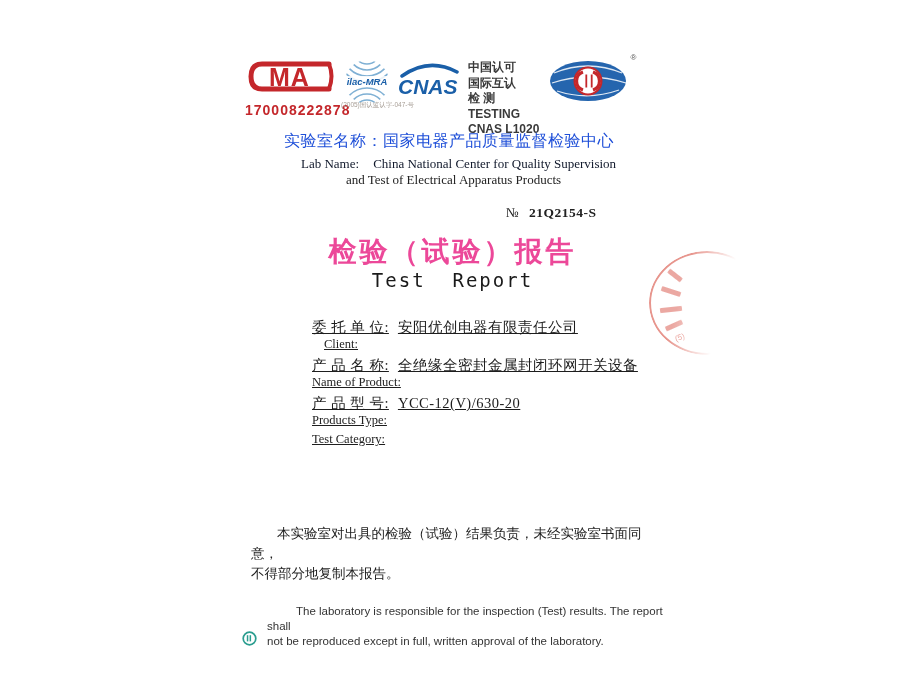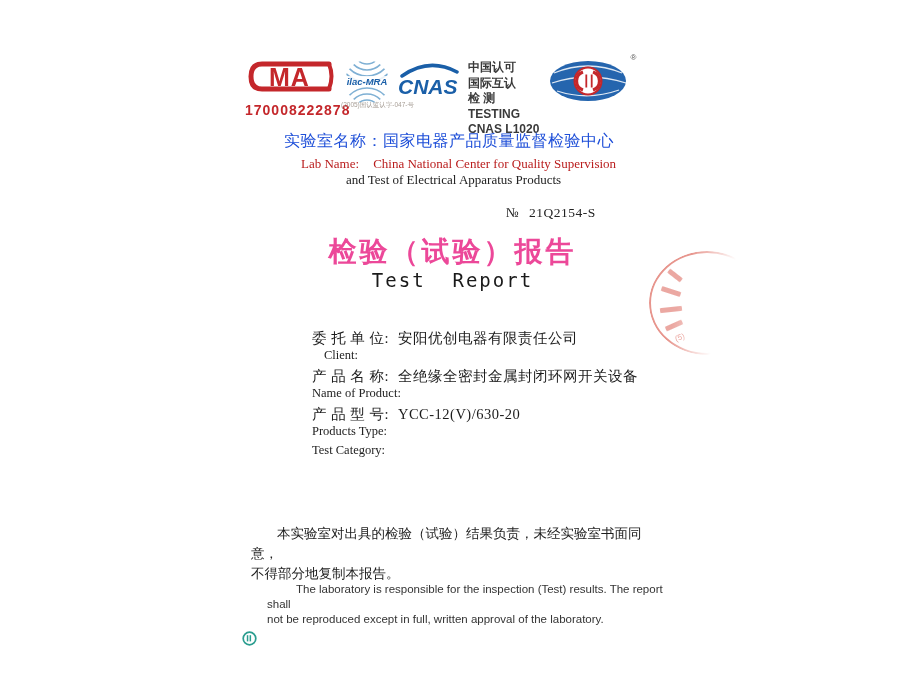--- a/index.html
+++ b/index.html
@@ -14,59 +14,59 @@
   .logo-al{margin-top:0px;}
   .logo-ilac{margin-top:2px;}
   .logo-cnas{margin-top:4px;}
   .cnas-info{margin-top:3px;font-family:"Liberation Sans",sans-serif;font-weight:bold;color:#3a3a3a;font-size:12px;line-height:1.3;white-space:nowrap;}
   .logo-globe{position:relative;margin-left:2px;}
   .globe-reg{position:absolute;right:-6px;top:-4px;font-size:8px;color:#555;font-family:"Liberation Sans",sans-serif;}
 
   
   .labcn{position:absolute;left:284px;top:131px;font-size:16px;font-weight:normal;letter-spacing:0.5px;
          font-family:"Liberation Sans","DejaVu Sans",sans-serif;color:#1d4ed8;}
-  .laben1{position:absolute;left:301px;top:156px;font-size:13px;color:#b91c1c;}
+  .laben1{position:absolute;left:301px;top:156px;font-size:13px;color:#0f172a;}
   .laben1 .gap{display:inline-block;width:14px;}
   .laben2{position:absolute;left:346px;top:172px;font-size:13px;color:#222;}
 
   
   .repno{position:absolute;left:506px;top:205px;font-size:13.5px;color:#222;}
-  .repno .no-val{margin-left:10px;letter-spacing:0.5px;}
+  .repno .no-val{margin-left:10px;letter-spacing:0.5px;font-weight:bold;}
 
   
   .title-cn{position:absolute;left:240px;top:233px;width:425px;text-align:center;font-size:28px;font-weight:bold;
             letter-spacing:3px;color:#ec4899;font-family:"Liberation Sans","DejaVu Sans",sans-serif;}
   .title-en{position:absolute;left:240px;top:269px;width:425px;text-align:center;font-size:19px;
             font-family:"DejaVu Sans Mono","Liberation Mono",monospace;letter-spacing:2px;color:#1a1a1a;white-space:pre;}
 
   
   .stamp{position:absolute;left:649px;top:251px;width:112px;height:100px;border:2.5px solid rgba(211,62,48,0.55);
          border-radius:50%;-webkit-mask-image:linear-gradient(105deg,#000 30%,transparent 62%);
          mask-image:linear-gradient(105deg,#000 30%,transparent 62%);}
   .stamp .mark{position:absolute;background:rgba(211,62,48,0.45);border-radius:1px;filter:blur(0.4px);}
   .m1{left:16px;top:20px;width:16px;height:5px;transform:rotate(38deg);}
   .m2{left:10px;top:36px;width:20px;height:5px;transform:rotate(18deg);}
   .m3{left:9px;top:54px;width:22px;height:5px;transform:rotate(-6deg);}
   .m4{left:14px;top:70px;width:18px;height:5px;transform:rotate(-24deg);}
   .stamp .frag{position:absolute;left:24px;top:80px;color:rgba(211,62,48,0.6);font-size:8px;transform:rotate(-18deg);
                font-family:"Liberation Sans",sans-serif;}
 
   
-  .fields{position:absolute;left:312px;top:329px;width:360px;}
+  .fields{position:absolute;left:312px;top:318px;width:360px;text-decoration:underline;}
   .frow{margin-bottom:1px;}
   .fcn{font-size:14.5px;color:#1c1c1c;letter-spacing:0.5px;height:19px;}
   .fcn .fval{margin-left:9px;}
   .fen{font-size:12.5px;color:#222;height:17px;}
   .frow.r1 .fen{margin-left:12px;}
   .frow{height:37px;}
 
   
   .disc-cn{position:absolute;left:251px;top:524px;width:410px;font-size:13.5px;line-height:20px;color:#1c1c1c;}
   .disc-cn .l1{text-indent:26px;display:block;}
-  .disc-en{position:absolute;left:267px;top:582px;width:418px;font-size:11.5px;line-height:15px;color:#333;
+  .disc-en{position:absolute;left:267px;top:604px;width:418px;font-size:11.5px;line-height:15px;color:#333;
            font-family:"Liberation Sans","DejaVu Sans",sans-serif;}
   .disc-en .l1{text-indent:29px;display:block;}
 
   
   .seal{position:absolute;left:242px;top:631px;width:15px;height:15px;}
 </style>
 </head>
 <body>
 
 <div class="page">

